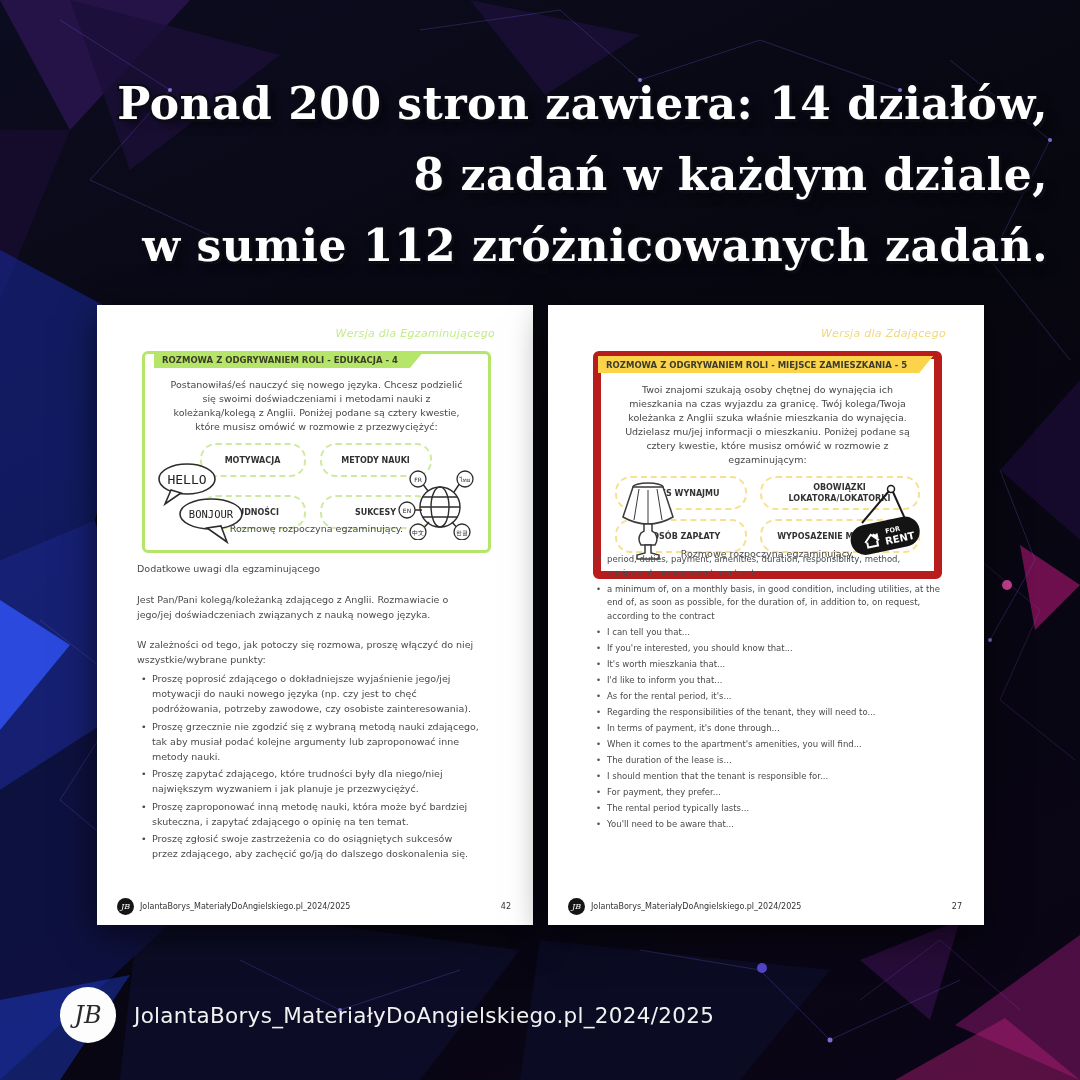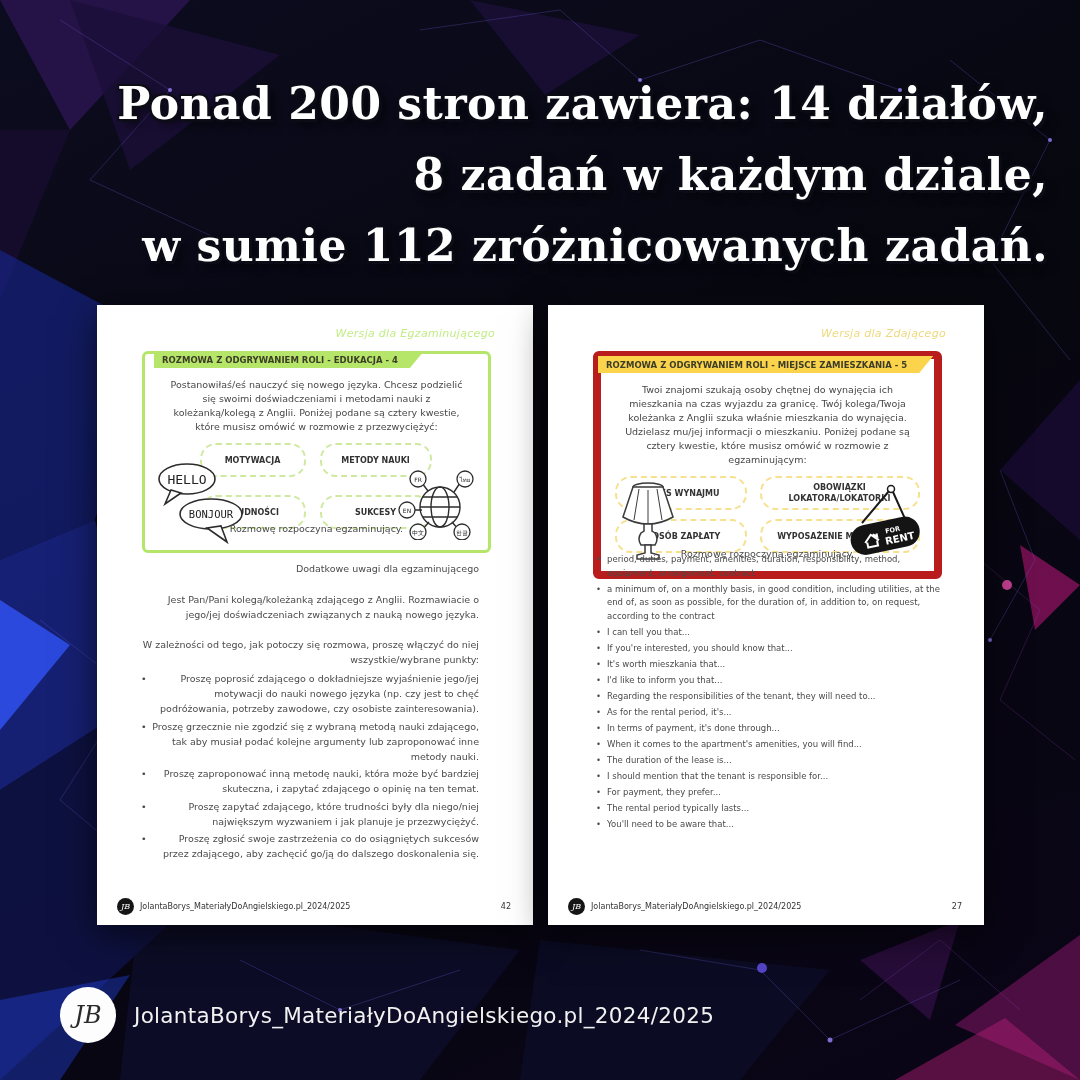--- a/index.html
+++ b/index.html
@@ -39,21 +39,21 @@
   .pill{border:2px dashed #cfe9a0;border-radius:16px;background:#fff;display:flex;
         align-items:center;justify-content:center;text-align:center;
         font-size:8px;font-weight:bold;color:#333;min-height:26px;line-height:11px;padding:2px 4px;}
   .pill.yellow{border-color:#f7e08e;}
   .start-note{position:absolute;left:0;right:0;bottom:16px;text-align:center;
               font-size:9.5px;color:#474747;}
   .task-box.yellow .start-note{bottom:12px;}
   .decor{position:absolute;}
 
   
-  .body-l{position:absolute;top:256px;left:40px;right:54px;font-size:9.5px;line-height:15px;color:#4a4a4a;text-align:right;}
+  .body-l{position:absolute;top:256px;left:40px;right:54px;font-size:9.5px;line-height:15px;color:#4a4a4a;}
   .body-l h4{margin:0 0 16px;font-size:9.5px;font-weight:normal;}
   .body-l p{margin:0 0 15px;}
   .body-r{position:absolute;top:248px;left:44px;right:34px;font-size:8.5px;line-height:13.5px;color:#4a4a4a;}
   ul.blist{list-style:none;margin:0;padding:0 0 0 4px;}
   ul.blist li{position:relative;padding-left:11px;margin:0 0 2.5px;}
   ul.blist li::before{content:"•";position:absolute;left:0;top:0;}
 
   .page-footer{position:absolute;left:20px;right:22px;bottom:10px;display:flex;align-items:center;gap:6px;}
   .mini-logo{width:17px;height:17px;border-radius:50%;background:#151515;color:#fff;display:flex;
              align-items:center;justify-content:center;font-family:"DejaVu Serif",serif;
@@ -172,22 +172,22 @@
     <div class="start-note">Rozmowę rozpoczyna egzaminujący.</div>
   </div>
 
   <div class="body-l">
     <h4>Dodatkowe uwagi dla egzaminującego</h4>
     <p>Jest Pan/Pani kolegą/koleżanką zdającego z Anglii. Rozmawiacie o jego/jej doświadczeniach związanych z nauką nowego języka.</p>
     <p style="margin-bottom:4px;">W zależności od tego, jak potoczy się rozmowa, proszę włączyć do niej wszystkie/wybrane punkty:</p>
     <ul class="blist">
           <li>Proszę poprosić zdającego o dokładniejsze wyjaśnienie jego/jej motywacji do nauki nowego języka (np. czy jest to chęć podróżowania, potrzeby zawodowe, czy osobiste zainteresowania).</li>
           <li>Proszę grzecznie nie zgodzić się z wybraną metodą nauki zdającego, tak aby musiał podać kolejne argumenty lub zaproponować inne metody nauki.</li>
+          <li>Proszę zapytać zdającego, które trudności były dla niego/niej największym wyzwaniem i jak planuje je przezwyciężyć.</li>
           <li>Proszę zaproponować inną metodę nauki, która może być bardziej skuteczna, i zapytać zdającego o opinię na ten temat.</li>
-          <li>Proszę zapytać zdającego, które trudności były dla niego/niej największym wyzwaniem i jak planuje je przezwyciężyć.</li>
           <li>Proszę zgłosić swoje zastrzeżenia co do osiągniętych sukcesów przez zdającego, aby zachęcić go/ją do dalszego doskonalenia się.</li>
         </ul>
   </div>
 
   <div class="page-footer">
     <div class="mini-logo">JB</div>
     <div class="pf-text">JolantaBorys_MateriałyDoAngielskiego.pl_2024/2025</div>
     <div class="pf-num">42</div>
   </div>
 </div>
@@ -230,22 +230,22 @@
   </div>
 
   <div class="body-r">
     <ul class="blist">
           <li>period, duties, payment, amenities, duration, responsibility, method, equipment, arrangement, contract</li>
           <li>a minimum of, on a monthly basis, in good condition, including utilities, at the end of, as soon as possible, for the duration of, in addition to, on request, according to the contract</li>
           <li>I can tell you that...</li>
           <li>If you're interested, you should know that...</li>
           <li>It's worth mieszkania that...</li>
           <li>I'd like to inform you that...</li>
+          <li>As for the rental period, it's...</li>
           <li>Regarding the responsibilities of the tenant, they will need to...</li>
-          <li>As for the rental period, it's...</li>
           <li>In terms of payment, it's done through...</li>
           <li>When it comes to the apartment's amenities, you will find...</li>
           <li>The duration of the lease is...</li>
           <li>I should mention that the tenant is responsible for...</li>
           <li>For payment, they prefer...</li>
           <li>The rental period typically lasts...</li>
           <li>You'll need to be aware that...</li>
         </ul>
   </div>
 

